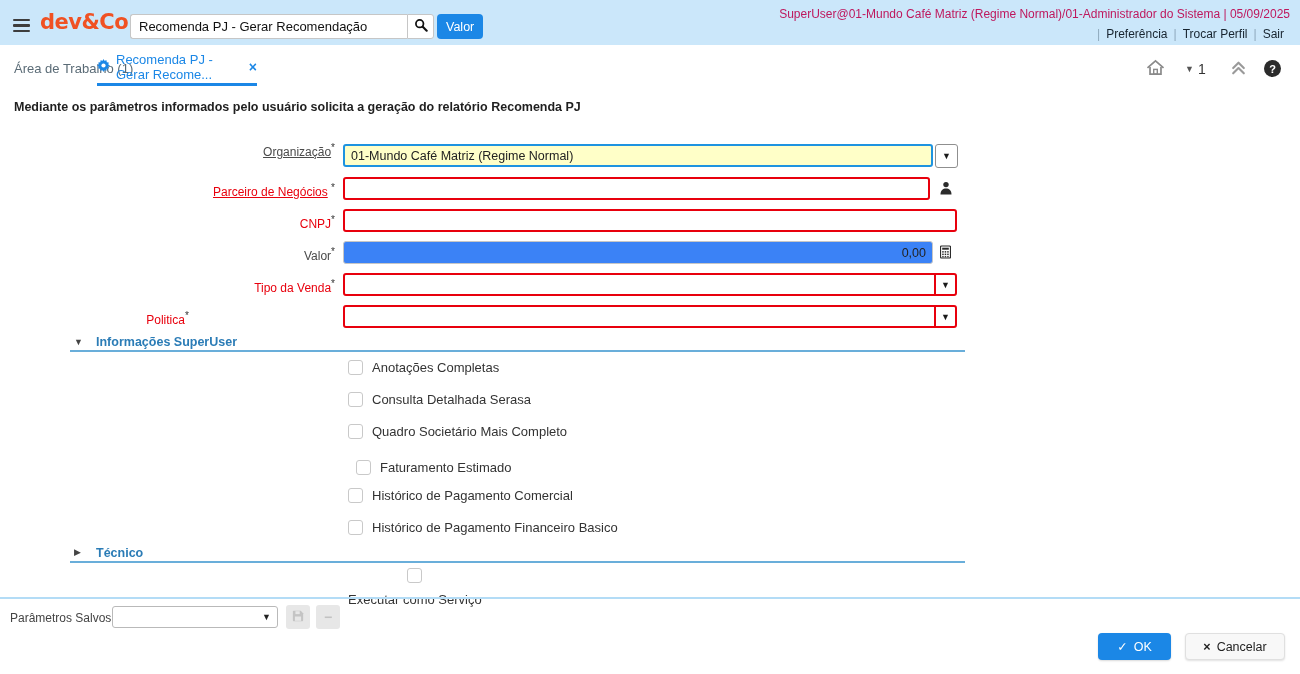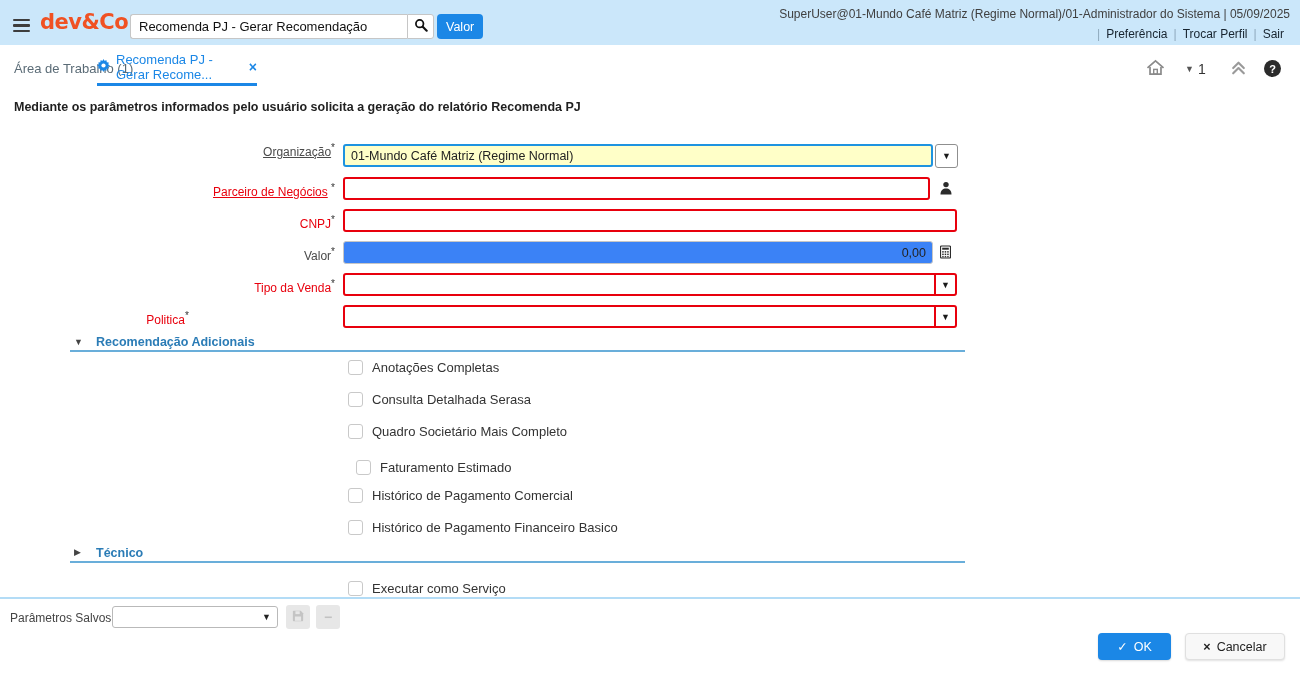--- a/index.html
+++ b/index.html
@@ -8,21 +8,21 @@
 
   
   .header { position:absolute; left:0; top:0; width:1300px; height:45px; background:#cbe7fa; }
   .hamburger { position:absolute; left:13px; top:19px; width:17px; height:14px; cursor:pointer; }
   .hamburger i { display:block; height:2.4px; background:#3d3d3d; margin-bottom:3px; border-radius:1px; }
   .logo { position:absolute; left:40px; top:10px; font-size:21px; font-weight:bold; color:#f05123; letter-spacing:-0.5px; font-family:"DejaVu Sans", sans-serif; }
   .search-wrap { position:absolute; left:130px; top:14px; display:flex; }
   .search-input { width:277px; height:25px; border:1px solid #c6c6c6; border-right:none; border-radius:3px 0 0 3px; padding:0 8px; font-size:13px; color:#111; outline:none; font-family:inherit; background:#fff; }
   .search-btn { width:27px; height:25px; background:#fff; border:1px solid #c6c6c6; border-radius:0 3px 3px 0; display:flex; align-items:center; justify-content:center; cursor:pointer; }
   .menu-btn { position:absolute; left:437px; top:14px; height:25px; padding:0 9px; background:#1b87e6; border:none; border-radius:4px; color:#fff; font-size:12.5px; cursor:pointer; font-family:inherit; }
-  .user-info { position:absolute; right:10px; top:7px; font-size:12px; color:#404040; }
+  .user-info { position:absolute; right:10px; top:7px; font-size:12px; color:#be185d; }
   .user-links { position:absolute; right:10px; top:27px; font-size:12px; color:#17242f; display:flex; align-items:center; }
   .user-links .lnk { cursor:pointer; margin:0 6px; }
   .user-links .sep { color:#8fa9bd; }
 
   
   .tabbar { position:absolute; left:0; top:45px; width:1300px; height:44px; background:#fff; }
   .tab-workspace { position:absolute; left:14px; top:16px; font-size:13px; color:#5a6b76; cursor:pointer; }
   .tab-active { position:absolute; left:97px; top:5px; width:160px; height:36px; border-bottom:3px solid #1b87e6; display:flex; align-items:center; justify-content:center; gap:6px; color:#1b87e6; font-size:13px; cursor:pointer; }
   .tab-close { font-size:14px; font-weight:bold; line-height:1; cursor:pointer; }
   .icon-home { position:absolute; left:1146px; top:14px; cursor:pointer; }
@@ -193,21 +193,21 @@
 
   <div class="flabel red" style="top:310px;text-align:center;">
     <span>Politica</span><sup>*</sup>
   </div>
   <div class="combo-red" style="top:305px;">
     <div class="cfill"></div>
     <div class="ccaret">▼</div>
   </div>
 
   <div class="sec-arrow" style="top:337px;">▼</div>
-  <div class="sec-title" style="top:335px;">Recomendação Adicionais</div>
+  <div class="sec-title" style="top:335px;">Informações SuperUser</div>
   <div class="sec-line" style="top:350px;"></div>
 
   <div class="chk-row" style="top:360px;">
     <span class="chk-box"></span>
     <span class="chk-label">Anotações Completas</span>
   </div>
   <div class="chk-row" style="top:392px;">
     <span class="chk-box"></span>
     <span class="chk-label">Consulta Detalhada Serasa</span>
   </div>
@@ -225,21 +225,21 @@
   </div>
   <div class="chk-row" style="top:520px;">
     <span class="chk-box"></span>
     <span class="chk-label">Histórico de Pagamento Financeiro Basico</span>
   </div>
 
   <div class="sec-arrow" style="top:547px;">▶</div>
   <div class="sec-title" style="top:546px;">Técnico</div>
   <div class="sec-line" style="top:561px;"></div>
 
-  <div class="chk-row" style="top:581px;">
+  <div class="chk-row" style="top:568px;flex-direction:column;">
     <span class="chk-box"></span>
     <span class="chk-label">Executar como Serviço</span>
   </div>
 
   <div class="blue-sep"></div>
 
   <div class="params-label">Parâmetros Salvos</div>
   <div class="params-select">
     <div class="psfill"></div>
     <div class="pscaret">▼</div>

